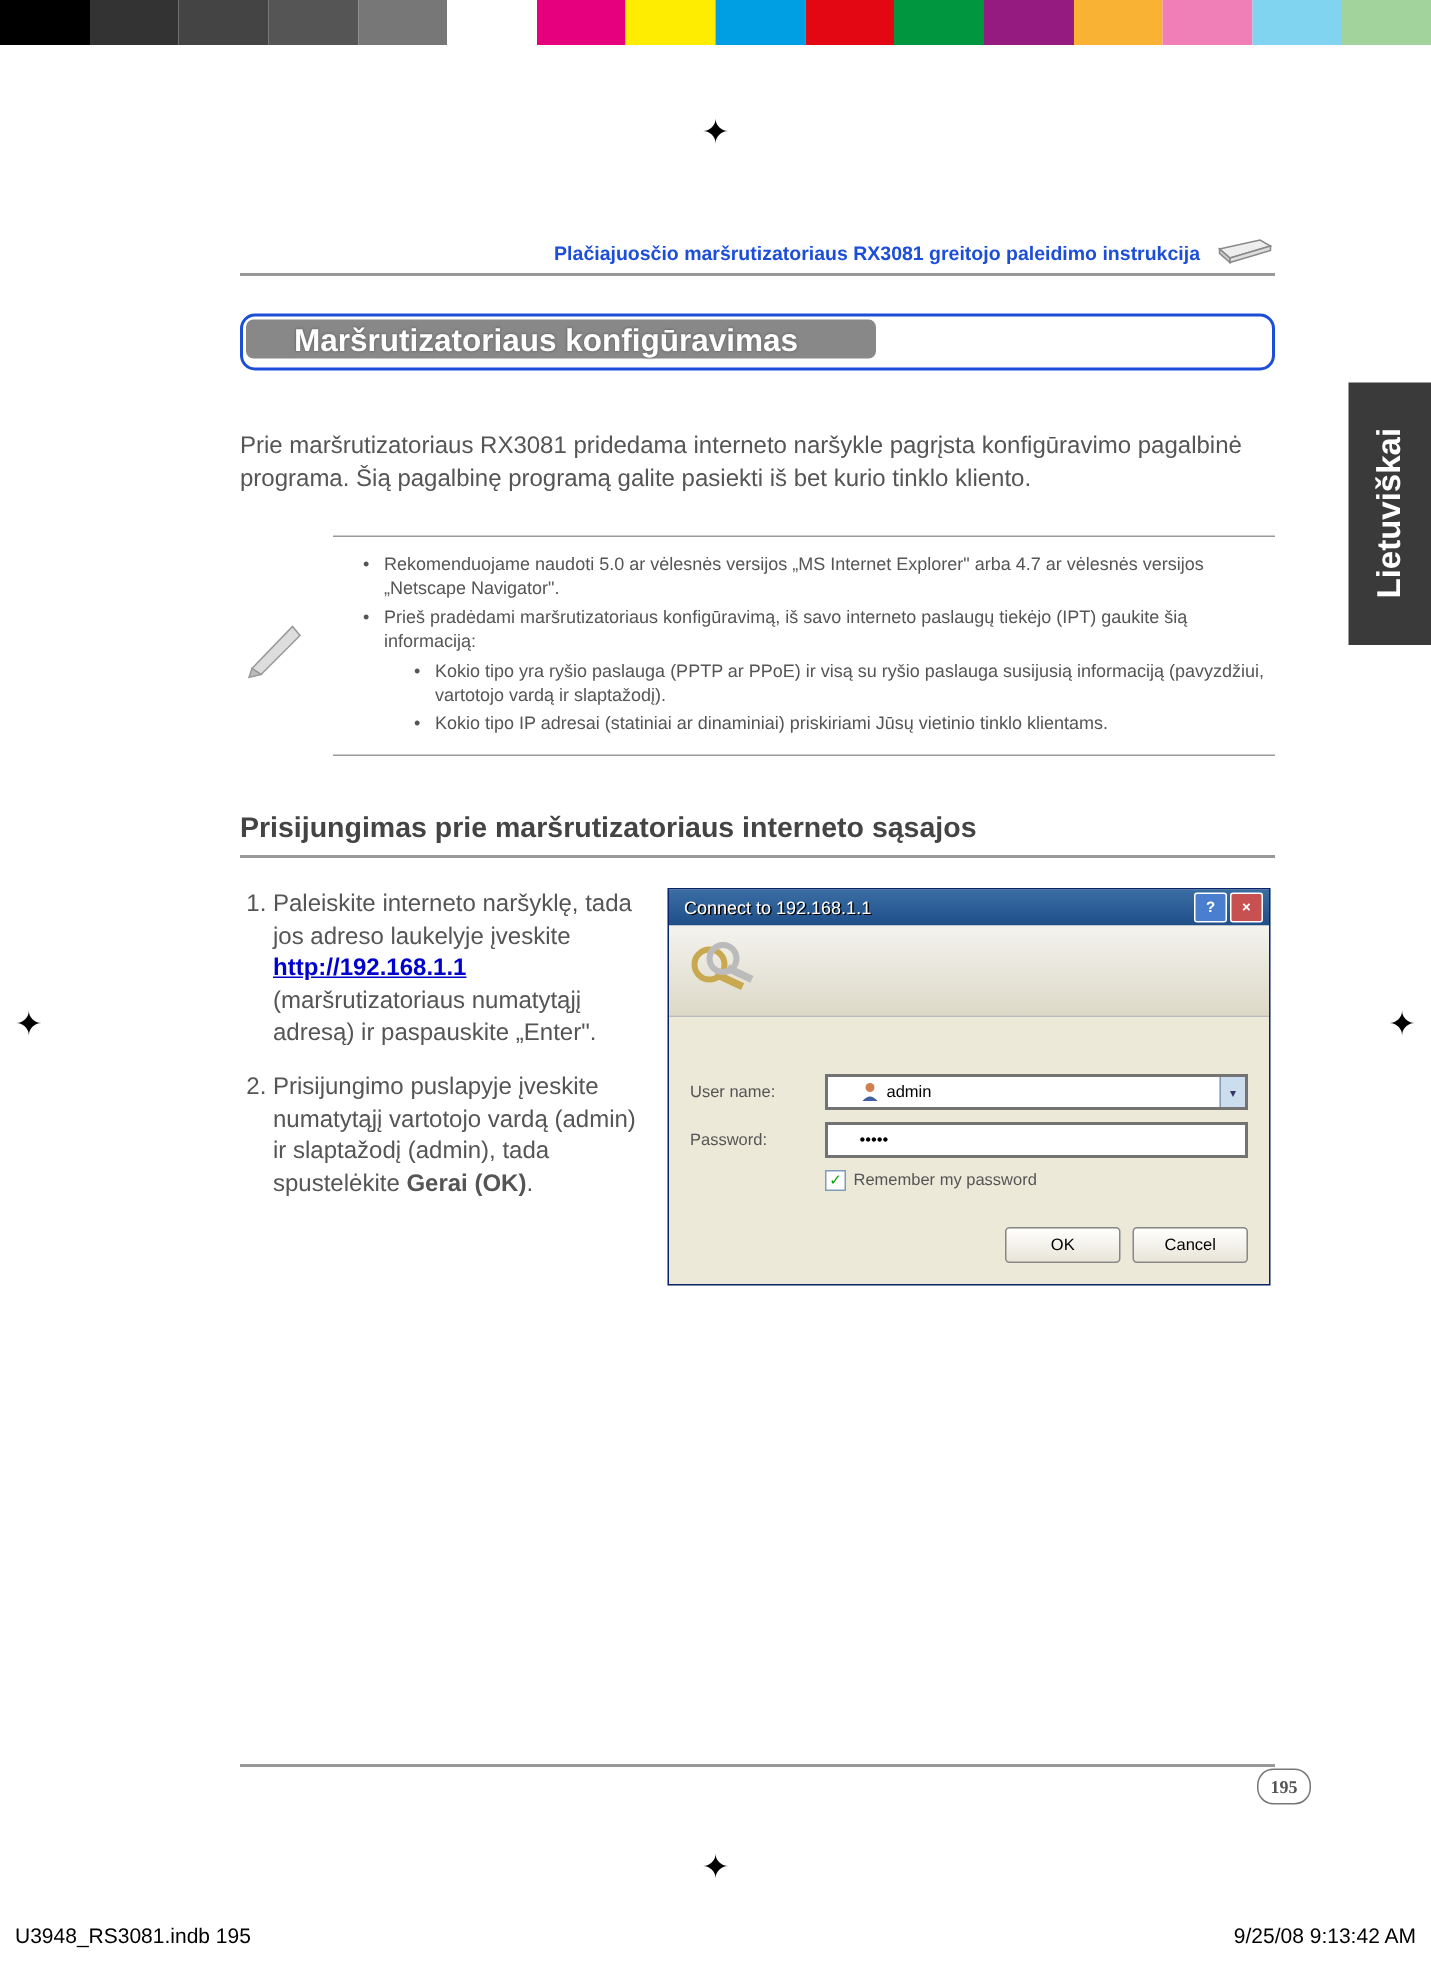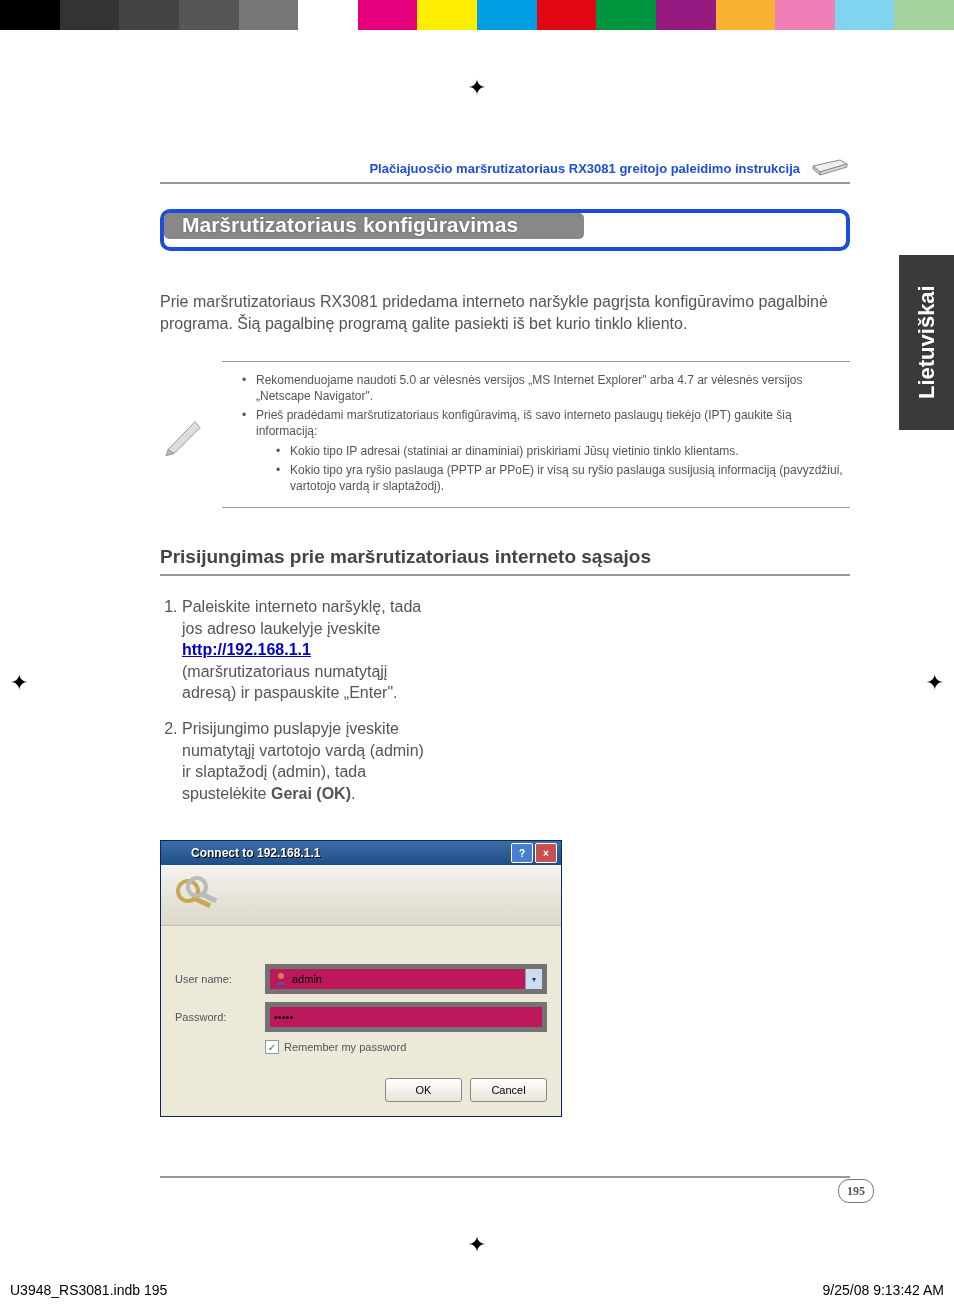--- a/index.html
+++ b/index.html
@@ -9,50 +9,50 @@
 .reg-mark { position:absolute; font-size:22px; color:#000; }
 .reg-top { left:50%; top:75px; transform:translateX(-50%); }
 .reg-bottom { left:50%; bottom:50px; transform:translateX(-50%); }
 .reg-left { left:10px; top:670px; }
 .reg-right { right:10px; top:670px; }
 .content { position:absolute; left:160px; top:150px; width:690px; }
 .header-line { display:flex; align-items:flex-end; border-bottom:2px solid #999; padding-bottom:6px; margin-bottom:25px; }
 .header-title { font-size:13px; font-weight:bold; color:#1d4ed8; flex:1; text-align:right; padding-right:10px; }
 .router-icon { width:40px; height:26px; }
 .section-title { position:relative; margin-bottom:40px; }
-.section-title .bar { border:4px solid #1d4ed8; border-radius:10px; height:34px; display:flex; align-items:flex-start; padding-left:18px; }
+.section-title .bar { border:2px solid #1d4ed8; border-radius:10px; height:34px; display:flex; align-items:center; padding-left:34px; }
 .section-title .bar-text { font-size:21px; font-weight:bold; color:#fff; text-shadow:0 0 2px #555; z-index:2; }
 .section-title .bar-fill { position:absolute; left:4px; top:4px; height:26px; width:420px; background:#888; border-radius:5px; }
 .intro-text { font-size:16px; color:#555; line-height:1.4; margin-bottom:25px; }
 .side-tab { position:absolute; right:0; top:255px; width:55px; height:175px; background:#3a3a3a; color:#fff; font-size:22px; font-weight:bold; writing-mode:vertical-rl; transform:rotate(180deg); display:flex; align-items:center; justify-content:center; }
 .note-box { display:flex; gap:12px; margin-bottom:38px; }
 .note-icon { width:50px; flex-shrink:0; }
 .note-lines { border-top:1px solid #999; border-bottom:1px solid #999; padding:10px 0; font-size:12px; color:#555; flex:1; }
 .note-lines ul { margin:0; padding-left:20px; list-style:none; }
 .note-lines li { position:relative; padding-left:14px; margin-bottom:3px; line-height:1.35; }
 .note-lines li:before { content:"•"; position:absolute; left:0; }
 .note-lines .sub li { padding-left:14px; }
 .subhead { font-size:19px; font-weight:bold; color:#444; border-bottom:2px solid #999; padding-bottom:6px; margin-bottom:20px; }
 .para { font-size:16px; color:#555; margin-bottom:12px; }
-.two-col { display:flex; gap:22px;flex-direction:column; }
+.two-col { display:flex; gap:10px; }
 .steps { width:275px; font-size:16px; color:#555; }
 .steps ol { margin:0; padding-left:22px; }
 .steps li { margin-bottom:14px; line-height:1.35; }
 .link { color:#0000cc; text-decoration:underline; font-weight:bold; }
 .bold { font-weight:bold; }
 .dialog { width:400px; border:1px solid #0a246a; background:#ece9d8; font-family:Tahoma,Arial,sans-serif; font-size:11px; color:#000; }
 .dialog-title { height:24px; background:linear-gradient(#3b6ea5,#1f4e88); color:#fff; display:flex; align-items:center; padding:0 4px; font-size:12px; }
-.dialog-title .t-text { flex:1; padding-left:6px; font-weight:bold; text-shadow:1px 1px #000;margin-left:20px; }
+.dialog-title .t-text { flex:1; padding-left:6px; font-weight:normal; text-shadow:1px 1px #000; }
 .dialog-title .t-btn { width:20px; height:18px; background:#c75050; border:1px solid #fff; display:flex; align-items:center; justify-content:center; color:#fff; font-weight:bold; margin-left:2px; border-radius:2px; font-size:10px; }
 .dialog-title .t-help { background:#4a7fd0; }
 .dialog-banner { height:60px; background:linear-gradient(#f4f3ee,#dcd9c8); display:flex; align-items:center; padding-left:12px; border-bottom:1px solid #bbb; }
 .dialog-body { padding:20px 14px 14px; }
 .dlg-row { display:flex; align-items:center; margin-bottom:8px; }
 .dlg-label { width:90px; color:#555; }
-.dlg-field { flex:1; height:20px; border:5px solid #737373; background:#be185d; display:flex; align-items:center; padding:0 4px; position:relative; }
+.dlg-field { flex:1; height:20px; border:2px solid #737373; background:#ffffff; display:flex; align-items:center; padding:0 21px; position:relative; }
 .dlg-field .drop { position:absolute; right:0; top:0; width:16px; height:100%; background:#cde; border-left:1px solid #7f9db9; display:flex; align-items:center; justify-content:center; font-size:8px; color:#336; }
 .user-icon { width:14px; height:14px; margin-right:4px; }
 .dlg-check { display:flex; align-items:center; margin-left:90px; margin-top:6px; gap:5px; color:#555; }
 .chk { width:12px; height:12px; border:1px solid #7f9db9; background:#fff; display:flex; align-items:center; justify-content:center; font-size:10px; color:#00a000; }
 .dlg-buttons { display:flex; justify-content:flex-end; gap:8px; margin-top:24px; }
 .dlg-btn { width:75px; height:22px; border:1px solid #888; border-radius:3px; background:linear-gradient(#fff,#e8e5d7); display:flex; align-items:center; justify-content:center; font-size:11px; }
 .footer-line { position:absolute; left:160px; width:690px; bottom:130px; border-top:2px solid #999; }
 .page-num { position:absolute; right:80px; bottom:105px; width:34px; height:22px; border:1px solid #777; border-radius:11px; display:flex; align-items:center; justify-content:center; font-size:12px; font-weight:bold; color:#555;font-family:Liberation Serif, serif; }
 .meta-left { position:absolute; left:10px; bottom:10px; font-size:14px; color:#000; }
 .meta-right { position:absolute; right:10px; bottom:10px; font-size:14px; color:#000; }
@@ -110,22 +110,22 @@
     <div class="note-box">
       <svg class="note-icon" viewBox="0 0 50 50">
           <path d="M8 40 L35 12 L40 18 L14 44 Z" fill="#ddd" stroke="#999"></path>
           <path d="M8 40 L14 44 L6 46 Z" fill="#bbb" stroke="#999"></path>
         </svg>
       <div class="note-lines">
         <ul>
           <li>Rekomenduojame naudoti 5.0 ar vėlesnės versijos „MS Internet Explorer" arba 4.7 ar vėlesnės versijos „Netscape Navigator".</li>
           <li>Prieš pradėdami maršrutizatoriaus konfigūravimą, iš savo interneto paslaugų tiekėjo (IPT) gaukite šią informaciją:</li>
           <ul class="sub" style="margin-left:14px;">
+            <li>Kokio tipo yra ryšio paslauga (PPTP ar PPoE) ir visą su ryšio paslauga susijusią informaciją (pavyzdžiui, vartotojo vardą ir slaptažodį).</li>
             <li>Kokio tipo IP adresai (statiniai ar dinaminiai) priskiriami Jūsų vietinio tinklo klientams.</li>
-            <li>Kokio tipo yra ryšio paslauga (PPTP ar PPoE) ir visą su ryšio paslauga susijusią informaciją (pavyzdžiui, vartotojo vardą ir slaptažodį).</li>
           </ul>
         </ul>
       </div>
     </div>
 
     <div class="subhead">Prisijungimas prie maršrutizatoriaus interneto sąsajos</div>
 
     <div class="two-col">
       <div class="steps">
         <ol>

